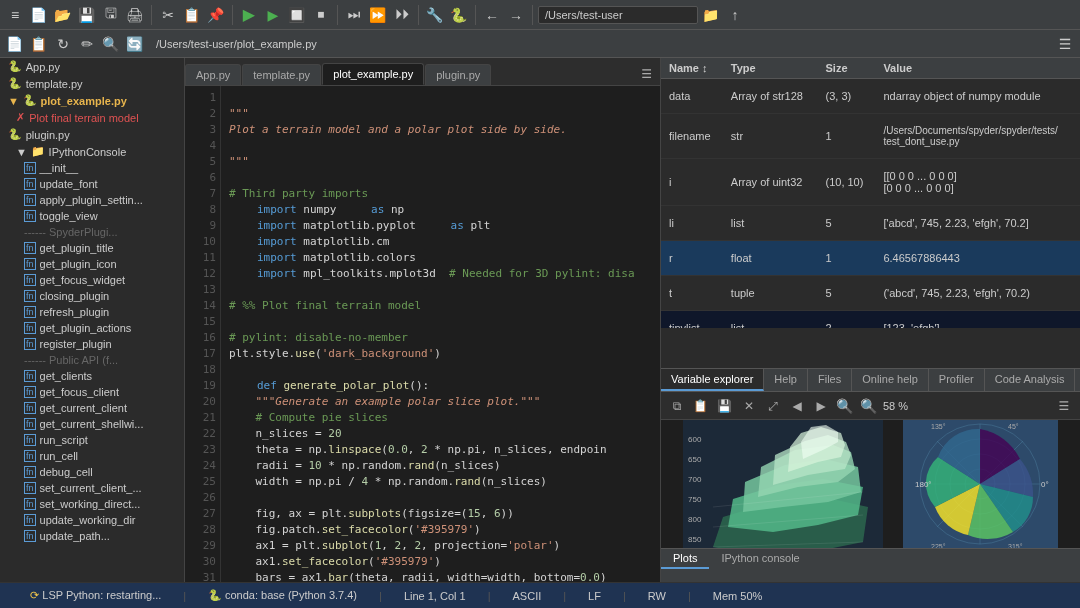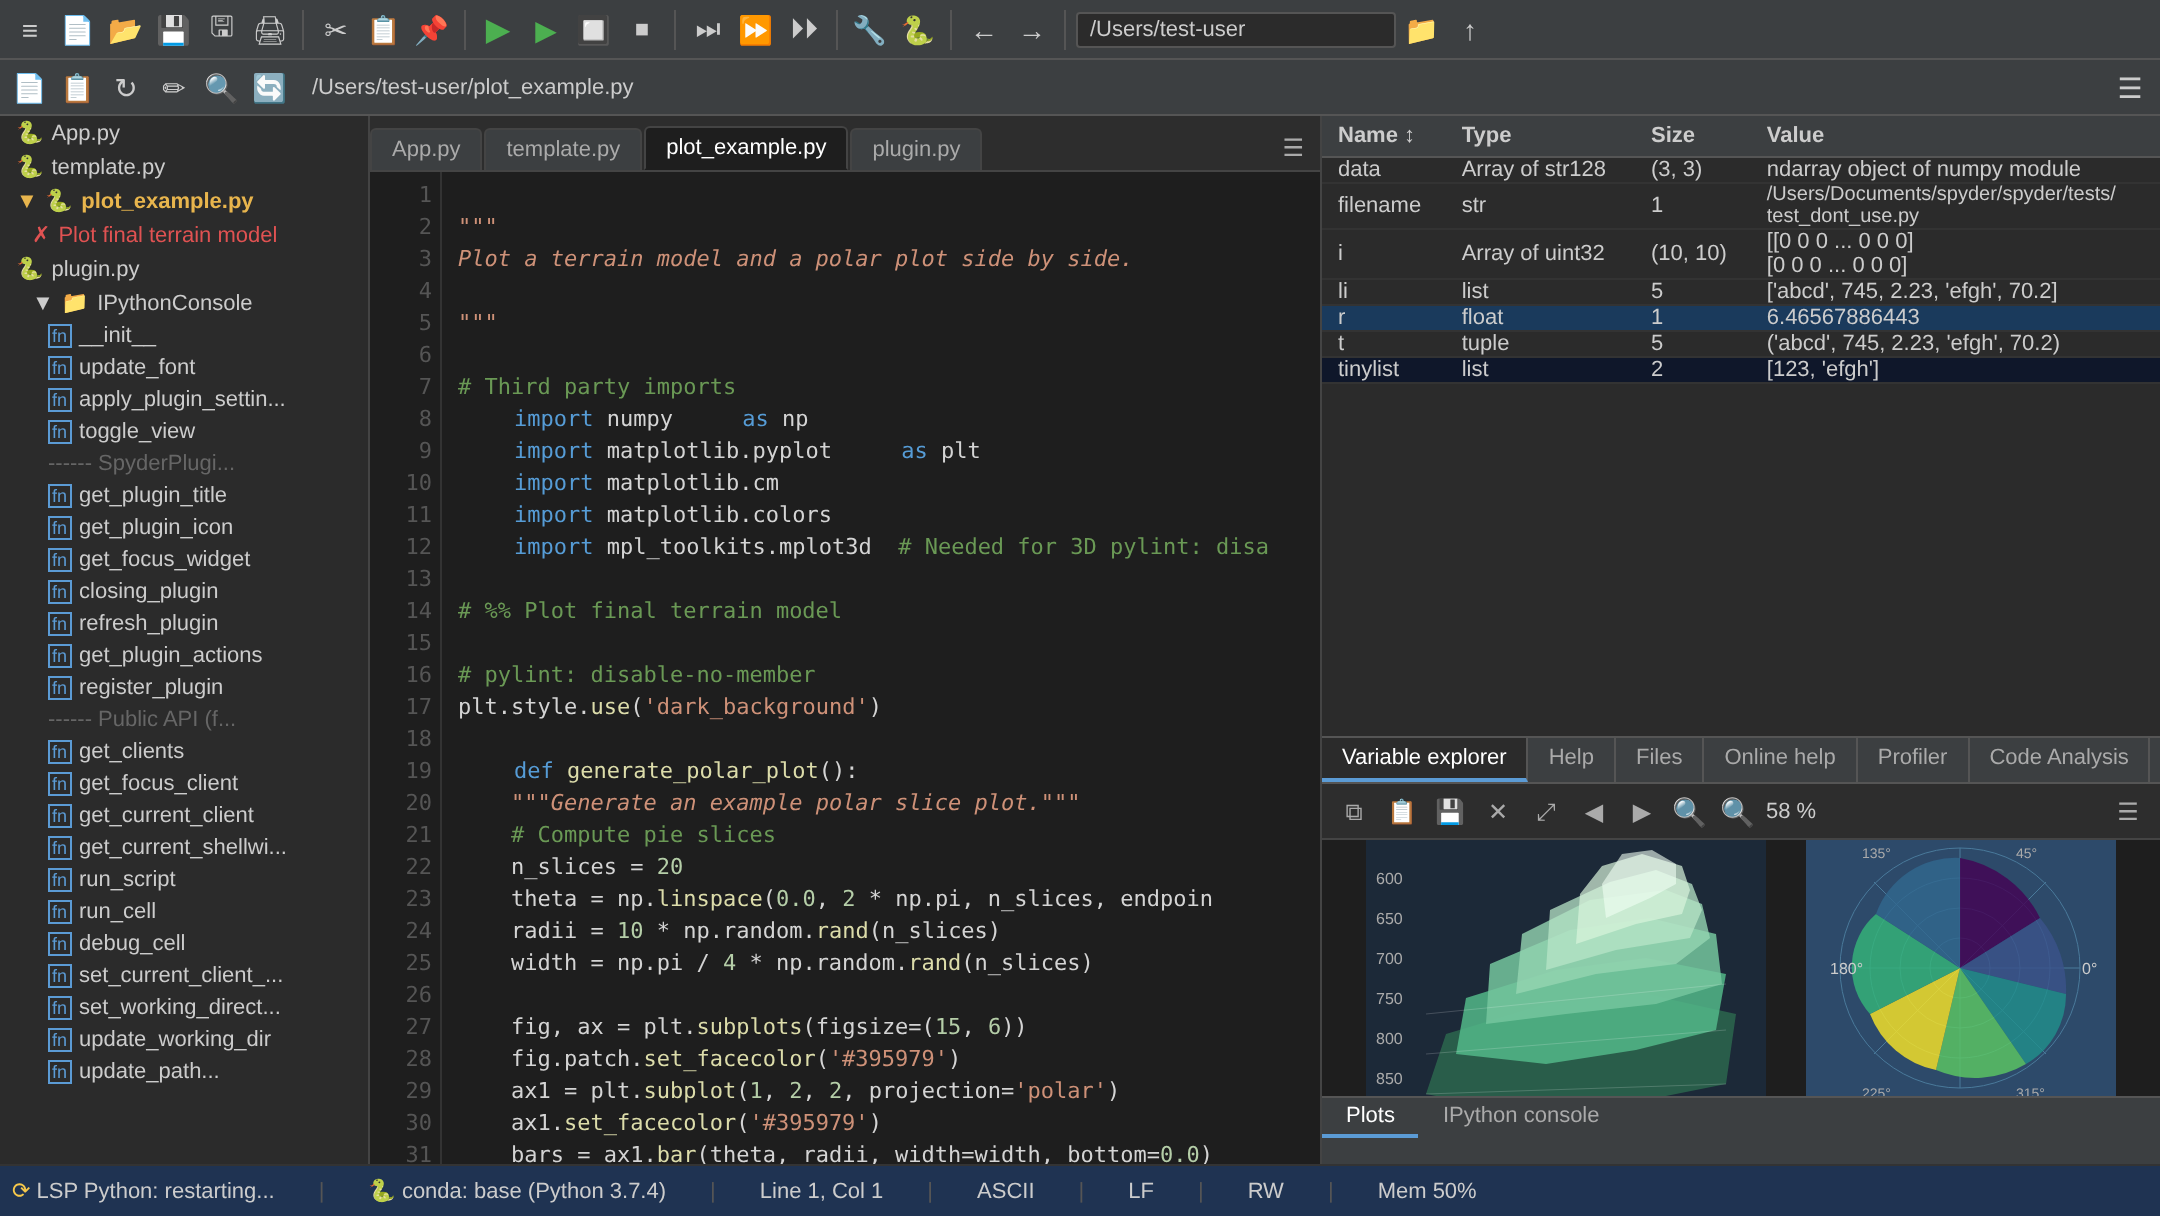--- a/index.html
+++ b/index.html
@@ -45,41 +45,41 @@
     .num { color: #b5cea8; }
     .doc { color: #ce9178; font-style: italic; }
 
     
     #right-panel { width: 420px; display: flex; flex-direction: column; background: #2b2b2b; border-left: 1px solid #444; }
     
     
     #var-table-container { flex: 0 0 auto; height: 270px; overflow-y: auto; }
     table { width: 100%; border-collapse: collapse; font-size: 11px; }
     th { background: #3c3f41; color: #ccc; padding: 4px 8px; text-align: left; border-bottom: 1px solid #555; position: sticky; top: 0; cursor: pointer; }
-    td { padding: 0 8px; border-bottom: 1px solid #333; color: #ccc; }
+    td { padding: 11px 8px; border-bottom: 1px solid #333; color: #ccc; }
 
     
     #panel-tabs { display: flex; background: #3c3f41; border-bottom: 1px solid #555; border-top: 1px solid #555; margin-top: 40px; }
     .panel-tab { padding: 4px 10px; font-size: 11px; cursor: pointer; color: #aaa; border-right: 1px solid #555; }
     .panel-tab.active { background: #2b2b2b; color: #fff; border-bottom: 2px solid #5b9bd5; }
 
     
     #plot-area { flex: 1; display: flex; flex-direction: column; background: #1e1e1e; overflow: hidden; }
     #plot-toolbar { display: flex; align-items: center; background: #2d2d2d; border-bottom: 1px solid #444; padding: 3px 6px; gap: 4px; height: 28px; }
     .plot-icon { width: 20px; height: 20px; display: flex; align-items: center; justify-content: center; cursor: pointer; border-radius: 2px; font-size: 12px; color: #aaa; }
     .zoom-label { color: #ccc; font-size: 11px; }
     #plot-canvas { flex: 1; display: flex; align-items: center; justify-content: center; background: #1e1e1e; position: relative; overflow: hidden; gap: 16px; }
 
     
     #bottom-tabs { display: flex; background: #3c3f41; height: 34px; align-items: flex-start; border-top: 1px solid #555; }
     .bottom-tab { padding: 3px 12px; font-size: 11px; cursor: pointer; color: #aaa; }
     .bottom-tab.active { color: #fff; border-bottom: 2px solid #5b9bd5; }
 
     
-    #status { display: flex; align-items: center; background: #1f3352; height: 26px; font-size: 11px; color: #ccc; padding: 0 0; gap: 16px; border-top: 1px solid #333; }
+    #status { display: flex; align-items: center; background: #1f3352; height: 26px; font-size: 11px; color: #ccc; padding: 0 24px; gap: 16px; border-top: 1px solid #333; }
     .status-item { padding: 0 6px; }
     .status-sep { color: #555; }
 
     
     ::-webkit-scrollbar { width: 8px; height: 8px; }
     ::-webkit-scrollbar-track { background: #2b2b2b; }
     ::-webkit-scrollbar-thumb { background: #555; border-radius: 4px; }
   </style>
 </head>
 <body>

